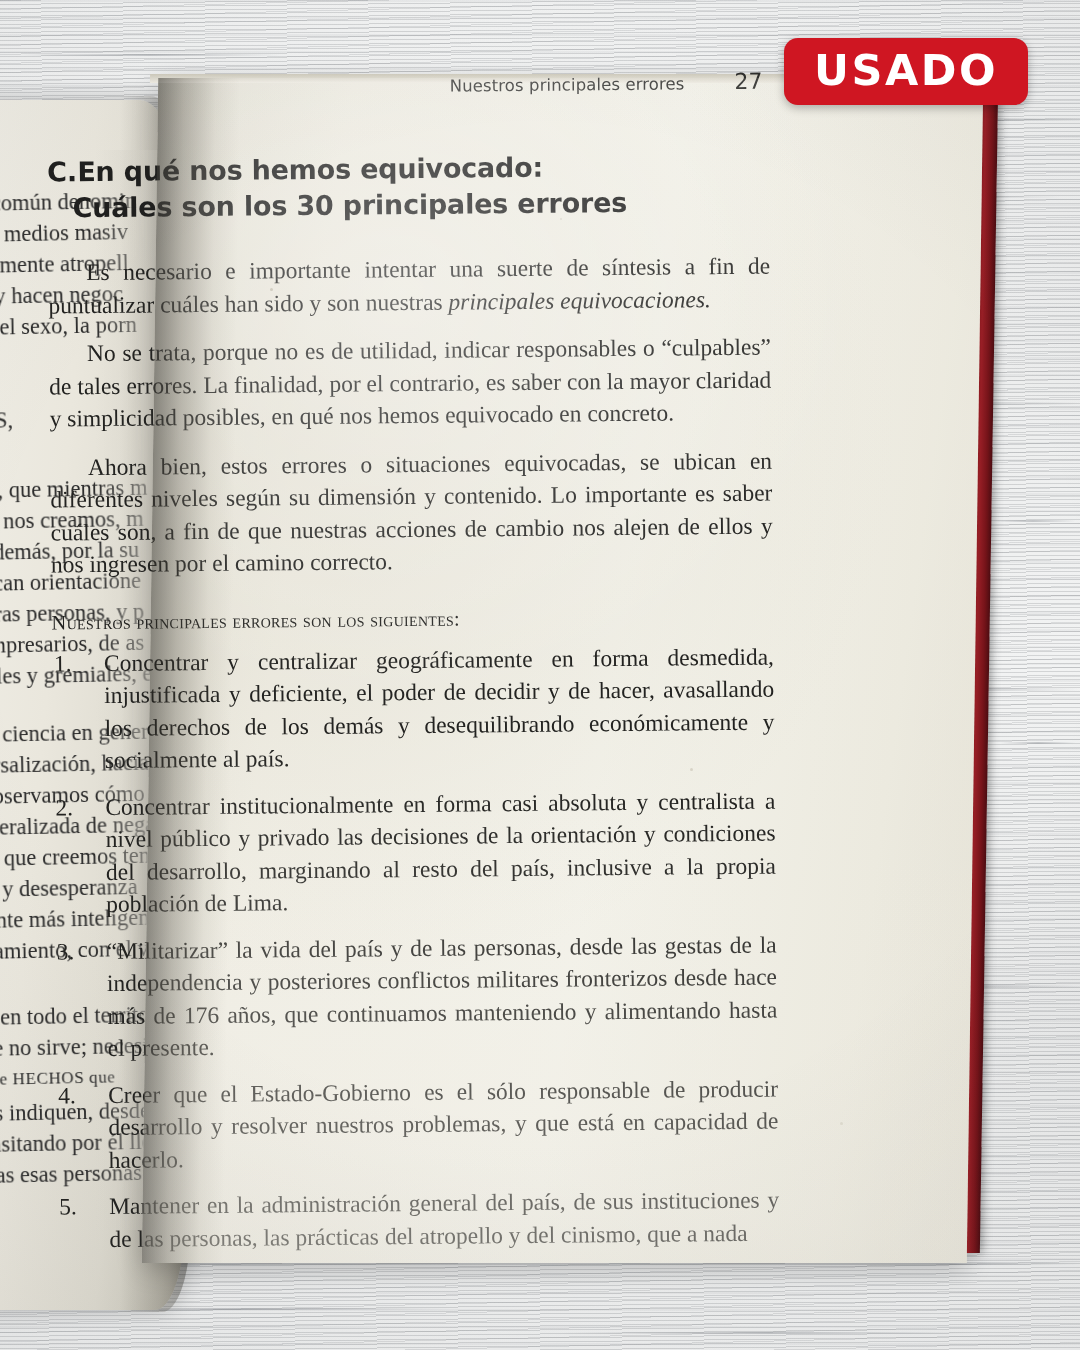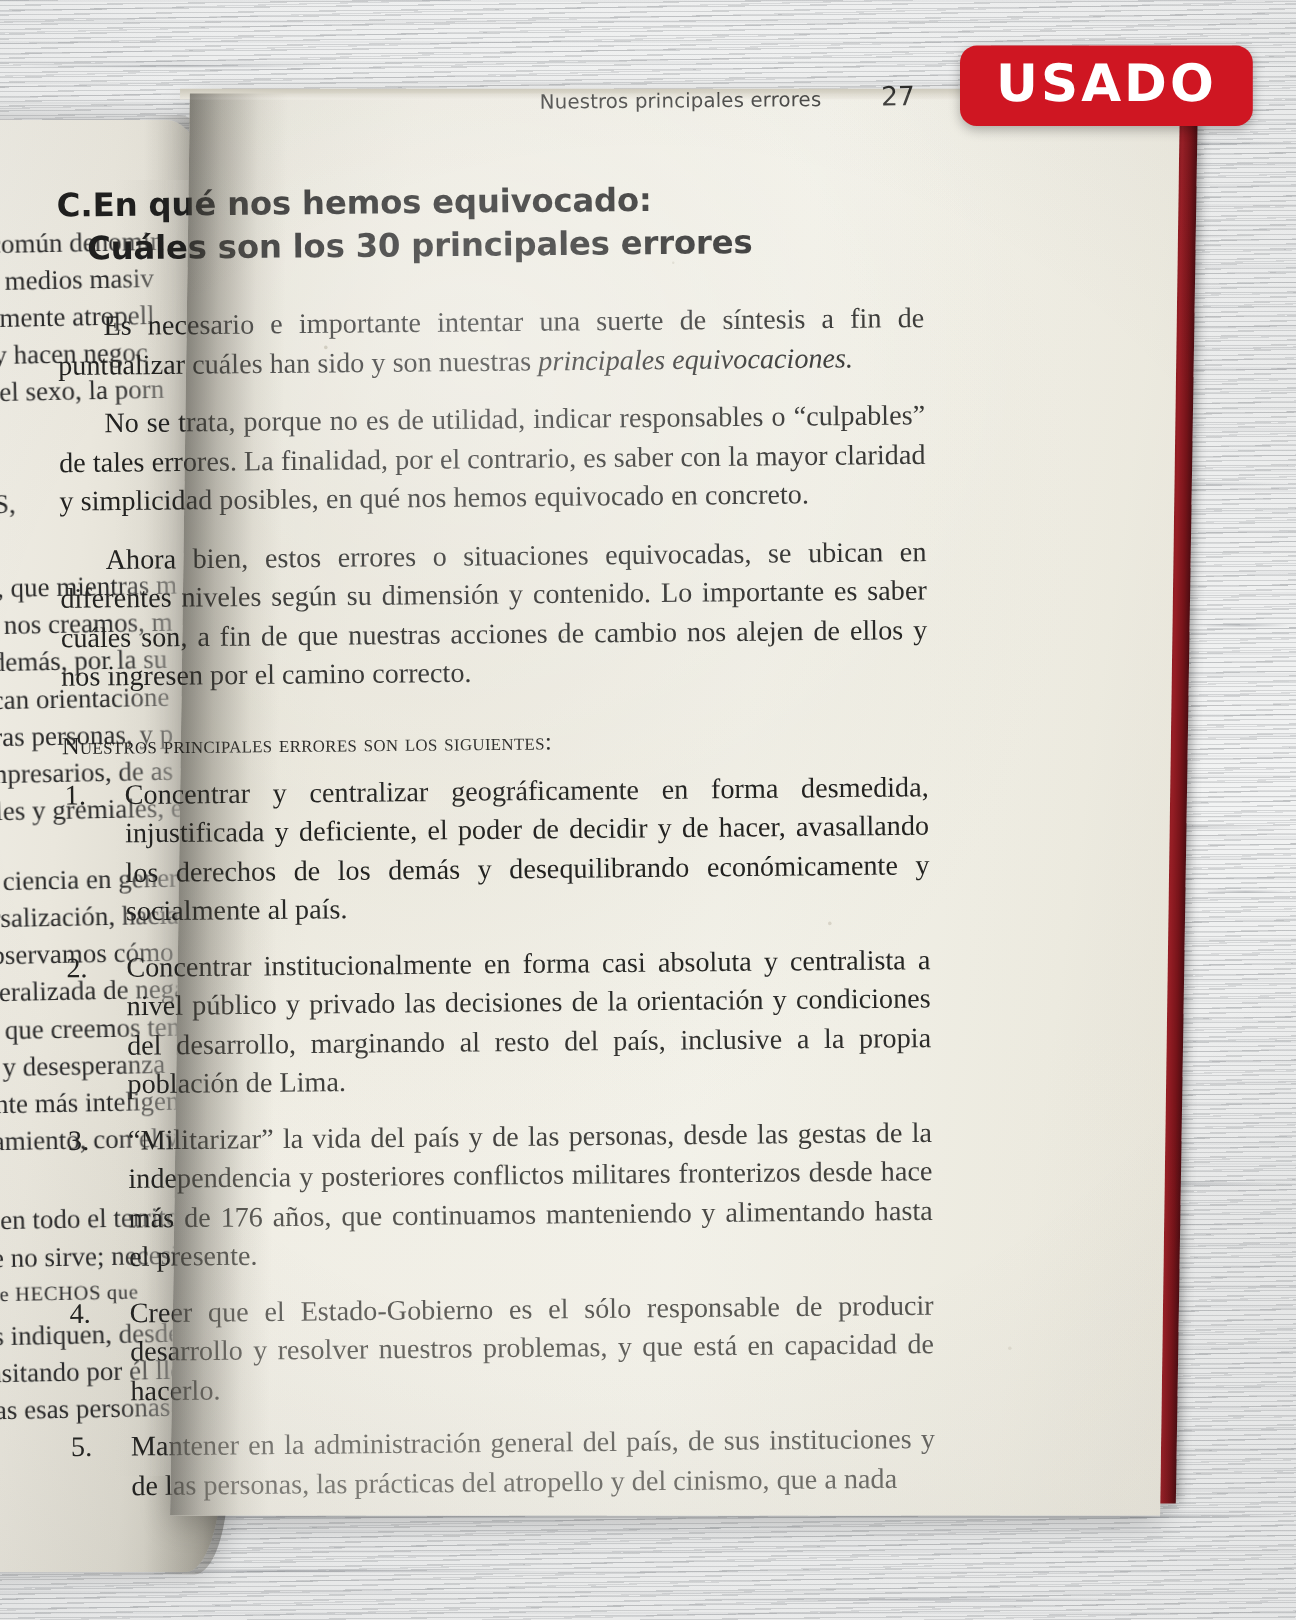--- a/index.html
+++ b/index.html
@@ -165,21 +165,21 @@
       linear-gradient(80deg,rgba(255,255,255,0) 70%,rgba(236,233,224,.30) 100%);
   }
   .page-sheen{
     position:absolute;left:150px;top:78px;width:825px;height:1185px;
     transform:skewX(-0.8deg);pointer-events:none;
     background:radial-gradient(80% 50% at 30% 18%,rgba(255,255,255,.34),rgba(255,255,255,0) 70%);
   }
 
   
   #badge{
-    position:absolute;right:36px;top:38px;
+    position:absolute;right:52px;top:38px;
     background:#cf1622;border-radius:14px;
     padding:9px 30px 12px 30px;
     box-shadow:0 3px 10px rgba(0,0,0,.28);
   }
   #badge span{
     display:block;
     font-family:"DejaVu Sans","Liberation Sans",sans-serif;
     font-weight:bold;font-size:43px;line-height:46px;
     color:#ffffff;letter-spacing:2.5px;
   }

